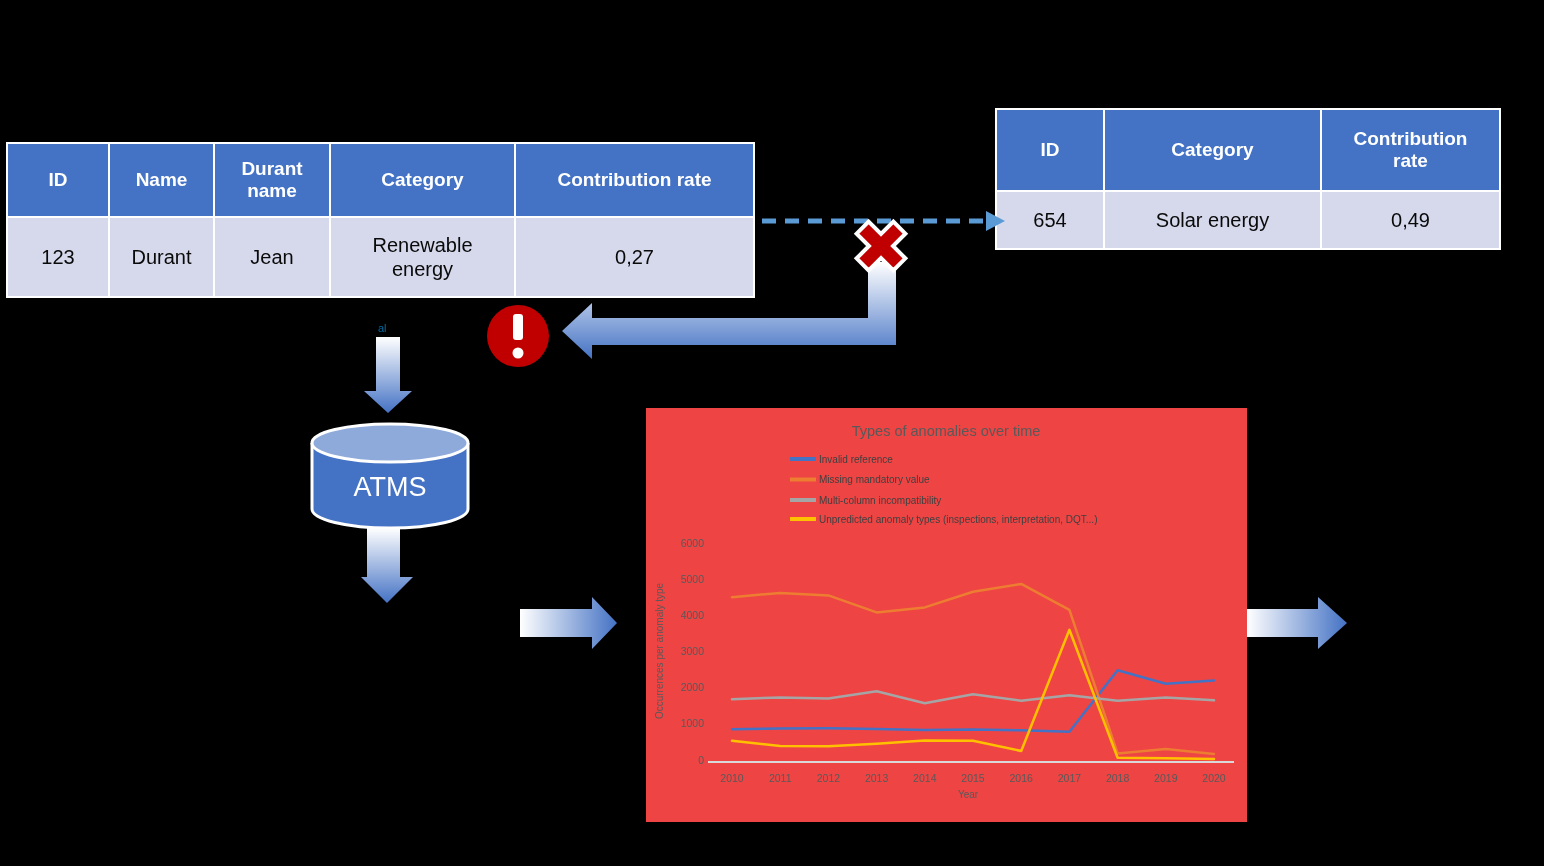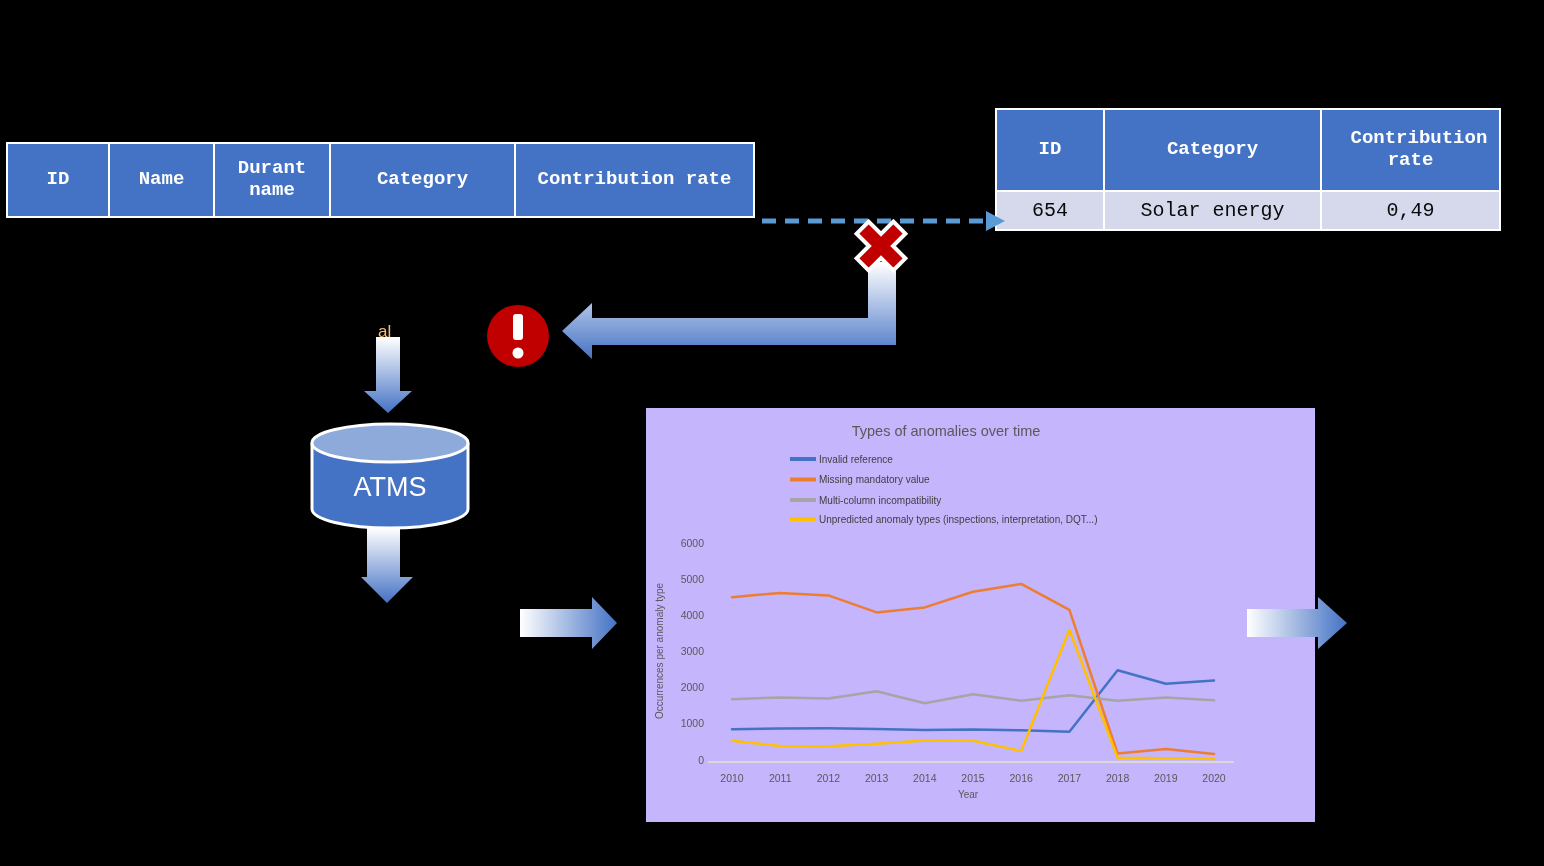--- a/index.html
+++ b/index.html
@@ -1,37 +1,37 @@
 <!DOCTYPE html>
 <html><head>
 <meta charset="utf-8">
 <style>
   html,body{margin:0;padding:0;background:#000;}
   .stage{position:relative;width:1544px;height:866px;background:#000;overflow:hidden;
          font-family:"Liberation Sans",sans-serif;}
   
-  table.dtable{position:absolute;border-collapse:separate;border-spacing:2px;background:#fff;table-layout:fixed;font-family:Liberation Mono, monospace;}
+  table.dtable{position:absolute;border-collapse:separate;border-spacing:2px;background:#fff;table-layout:fixed;}
   table.dtable td,table.dtable th{text-align:center;vertical-align:middle;padding:0 4px;overflow:hidden;}
   table.dtable th{background:#4472C4;color:#fff;font-weight:bold;font-size:19px;line-height:1.15;}
   table.dtable td{color:#0a0a0a;font-size:20px;line-height:1.2;}
   .row-dark td{background:#D6D9EC;}
   .row-light td{background:#EAEBF5;}
   #left-table{left:6px;top:142px;}
   #left-table th{height:72px;}
   #left-table td{height:78px;}
   #right-table{left:995px;top:108px;}
   #right-table th{height:80px;}
-  #right-table td{height:37px;}
+  #right-table td{height:56px;}
   .wrap-narrow{display:inline-block;max-width:78px;}
   .wrap-mid{display:inline-block;max-width:120px;}
   
   #shape-layer{position:absolute;left:0;top:0;width:1544px;height:866px;z-index:3;pointer-events:none;}
-  .frag{position:absolute;left:378px;top:322px;z-index:4;color:#fdba74;font-size:17px;}
+  .frag{position:absolute;left:378px;top:322px;z-index:4;color:#0369a1;font-size:11px;}
   
-  #chart-panel{position:absolute;left:646px;top:408px;width:669px;height:414px;background:#c4b5fd;z-index:2;}
+  #chart-panel{position:absolute;left:646px;top:408px;width:601px;height:414px;background:#ef4444;z-index:2;}
   #chart-svg{position:absolute;left:0;top:0;}
   .ctitle{fill:#595959;font-size:14.5px;}
   .ctick{fill:#595959;font-size:10.5px;}
   .clegend{fill:#404040;font-size:10px;}
   .caxis-title{fill:#595959;font-size:10px;}
 </style>
 </head>
 <body>
 
 <div class="stage">
@@ -44,20 +44,27 @@
         <col style="width:183px">
         <col style="width:237px">
       </colgroup>
     <tbody>
         <tr>
       <th>ID</th>
       <th>Name</th>
       <th><span class="wrap-narrow">Durant name</span></th>
       <th>Category</th>
       <th>Contribution rate</th>
+    </tr>
+    <tr class="row-dark">
+      <td>123</td>
+      <td>Durant</td>
+      <td>Jean</td>
+      <td><span class="wrap-mid">Renewable energy</span></td>
+      <td>0,27</td>
     </tr>
   </tbody>
     </table>
 
   <table class="dtable" id="right-table">
     <colgroup>
         <col style="width:106px">
         <col style="width:215px">
         <col style="width:177px">
       </colgroup>

